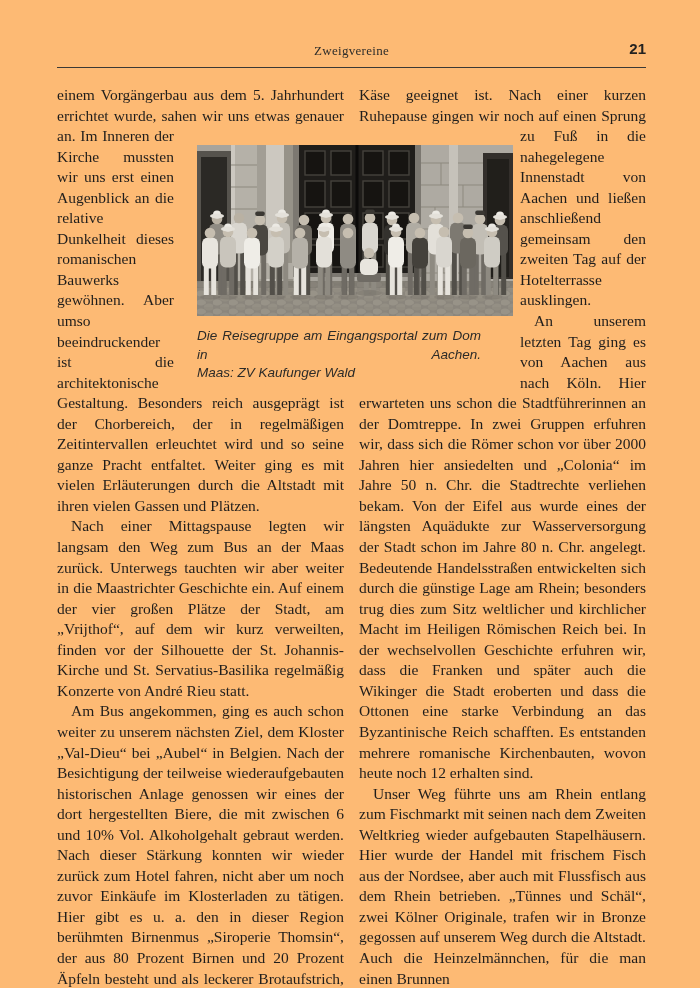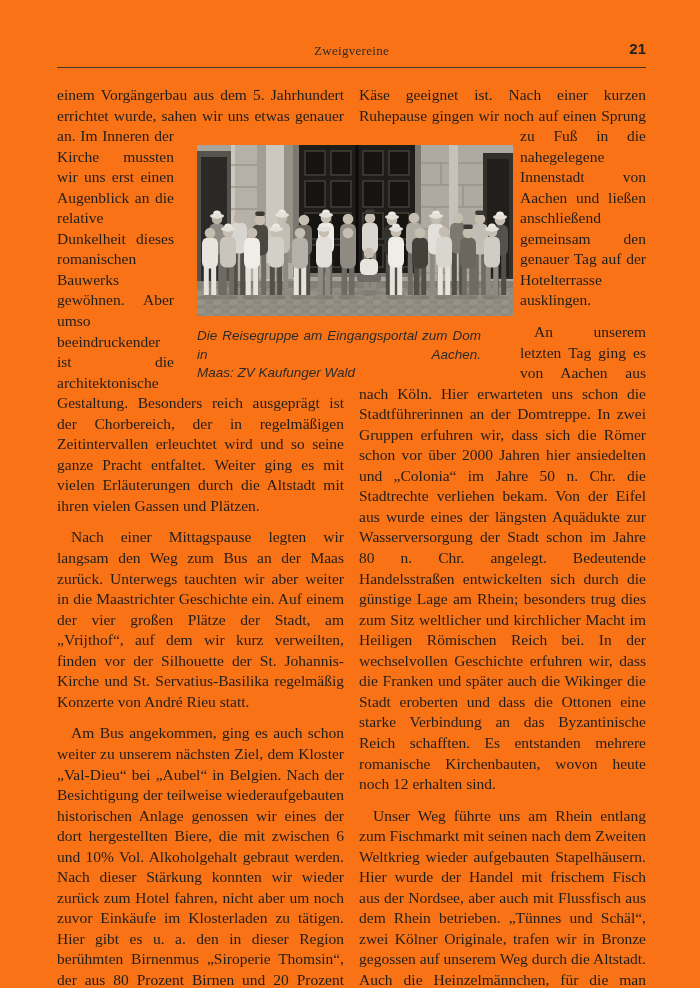--- a/index.html
+++ b/index.html
@@ -1,17 +1,17 @@
 <!DOCTYPE html>
 <html lang="de"><head>
 <meta charset="utf-8">
 <style>
   html,body{margin:0;padding:0;background:#ffffff;}
   .page{
-    position:relative;width:700px;height:988px;background:#f97316;
+    position:relative;width:700px;height:988px;background:#fdba74;
     font-family:"Liberation Serif", serif;color:#201e1c;overflow:hidden;
   }
   
   .running-header{
     position:absolute;left:57px;right:54px;top:40px;height:27px;
     border-bottom:1.6px solid #3b3935;
   }
   .head-title{
     position:absolute;left:0;right:0;top:3px;text-align:center;
     font-size:13px;letter-spacing:.3px;color:#2e2d2a;
@@ -24,21 +24,21 @@
   
   .columns{
     position:absolute;left:57px;right:54px;top:85px;bottom:36px;
     display:flex;gap:15px;
   }
   .col{
     flex:1 1 0;font-size:15.5px;line-height:20.55px;text-align:justify;
     hyphens:auto;-webkit-hyphens:auto;
   }
   .para{margin:0;}
-  .indent{text-indent:14px;margin-top:11px;}
+  .indent{text-indent:14px;}
   .cutout{display:block;}
   .cutout-right{float:right;width:170px;height:247px;}
   .cutout-left{float:left;width:161px;height:247px;}
   
   .photo-block{position:absolute;left:197px;top:145px;width:284px;margin:0;}
   .photo-svg{display:block;width:316px;height:171px;}
   figcaption{
     margin-top:11px;
     font-family:"Liberation Sans", sans-serif;font-style:italic;
     font-size:13.5px;line-height:18.5px;color:#2c2b28;
@@ -56,21 +56,21 @@
     <div class="head-page">21</div>
   </header>
 
   <main class="columns">
     <div class="col">
       <p class="para"><span>einem Vorgängerbau aus dem 5. Jahrhundert errichtet wurde, sahen wir uns etwas genauer </span><span class="cutout cutout-right"></span><span>an. Im Inneren der Kirche mussten wir uns erst einen Augenblick an die relative Dunkelheit dieses romanischen Bauwerks gewöhnen. Aber umso beeindruckender ist die architektonische Gestaltung. Besonders reich ausgeprägt ist der Chorbereich, der in regelmäßigen Zeitintervallen erleuchtet wird und so seine ganze Pracht entfaltet. Weiter ging es mit vielen Erläuterungen durch die Altstadt mit ihren vielen Gassen und Plätzen.</span></p>
       <p class="para indent">Nach einer Mittagspause legten wir langsam den Weg zum Bus an der Maas zurück. Unterwegs tauchten wir aber weiter in die Maastrichter Geschichte ein. Auf einem der vier großen Plätze der Stadt, am „Vrijthof“, auf dem wir kurz verweilten, finden vor der Silhouette der St. Johannis-Kirche und St. Servatius-Basilika regelmäßig Konzerte von André Rieu statt.</p>
       <p class="para indent">Am Bus angekommen, ging es auch schon weiter zu unserem nächsten Ziel, dem Kloster „Val-Dieu“ bei „Aubel“ in Belgien. Nach der Besichtigung der teilweise wiederaufgebauten historischen Anlage genossen wir eines der dort hergestellten Biere, die mit zwischen 6 und 10% Vol. Alkoholgehalt gebraut werden. Nach dieser Stärkung konnten wir wieder zurück zum Hotel fahren, nicht aber um noch zuvor Einkäufe im Klosterladen zu tätigen. Hier gibt es u. a. den in dieser Region berühmten Birnenmus „Siroperie Thomsin“, der aus 80 Prozent Birnen und 20 Prozent Äpfeln besteht und als leckerer Brotaufstrich, aber auch zu Wild und</p>
     </div>
     <div class="col">
-      <p class="para"><span>Käse geeignet ist. Nach einer kurzen Ruhepause gingen wir noch auf einen Sprung zu Fuß </span><span class="cutout cutout-left"></span><span>in die nahegelegene Innenstadt von Aachen und ließen anschließend gemeinsam den genauer Tag auf der Hotelterrasse ausklingen.</span></p>
+      <p class="para"><span>Käse geeignet ist. Nach einer kurzen Ruhepause gingen wir noch auf einen Sprung zu Fuß </span><span class="cutout cutout-left"></span><span>in die nahegelegene Innenstadt von Aachen und ließen anschließend gemeinsam den zweiten Tag auf der Hotelterrasse ausklingen.</span></p>
       <p class="para indent">An unserem letzten Tag ging es von Aachen aus nach Köln. Hier erwarteten uns schon die Stadtführerinnen an der Domtreppe. In zwei Gruppen erfuhren wir, dass sich die Römer schon vor über 2000 Jahren hier ansiedelten und „Colonia“ im Jahre 50 n. Chr. die Stadtrechte verliehen bekam. Von der Eifel aus wurde eines der längsten Aquädukte zur Wasserversorgung der Stadt schon im Jahre 80 n. Chr. angelegt. Bedeutende Handelsstraßen entwickelten sich durch die günstige Lage am Rhein; besonders trug dies zum Sitz weltlicher und kirchlicher Macht im Heiligen Römischen Reich bei. In der wechselvollen Geschichte erfuhren wir, dass die Franken und später auch die Wikinger die Stadt eroberten und dass die Ottonen eine starke Verbindung an das Byzantinische Reich schafften. Es entstanden mehrere romanische Kirchenbauten, wovon heute noch 12 erhalten sind.</p>
       <p class="para indent">Unser Weg führte uns am Rhein entlang zum Fischmarkt mit seinen nach dem Zweiten Weltkrieg wieder aufgebauten Stapelhäusern. Hier wurde der Handel mit frischem Fisch aus der Nordsee, aber auch mit Flussfisch aus dem Rhein betrieben. „Tünnes und Schäl“, zwei Kölner Originale, trafen wir in Bronze gegossen auf unserem Weg durch die Altstadt. Auch die Heinzelmännchen, für die man einen Brunnen</p>
     </div>
   </main>
 
   <figure class="photo-block">
     <svg class="photo-svg" viewBox="0 0 316 171" preserveAspectRatio="none" aria-hidden="true">
       <defs>
         <pattern id="cob" width="16" height="9" patternUnits="userSpaceOnUse">
           <rect width="16" height="9" fill="#8b867d"></rect>

